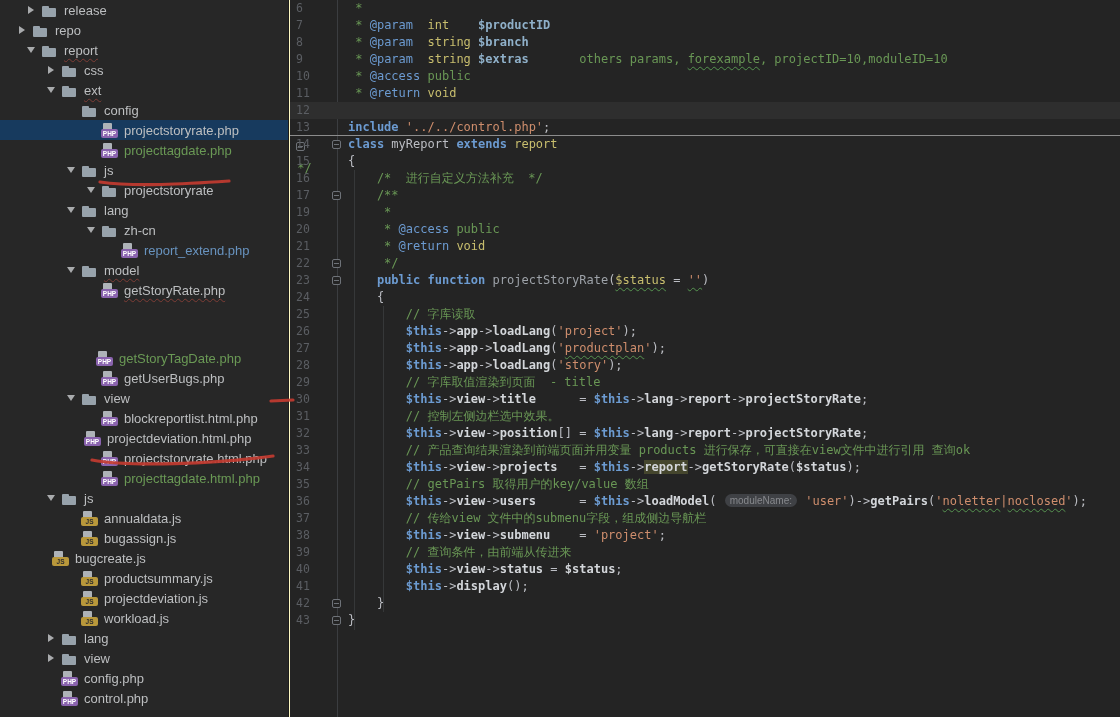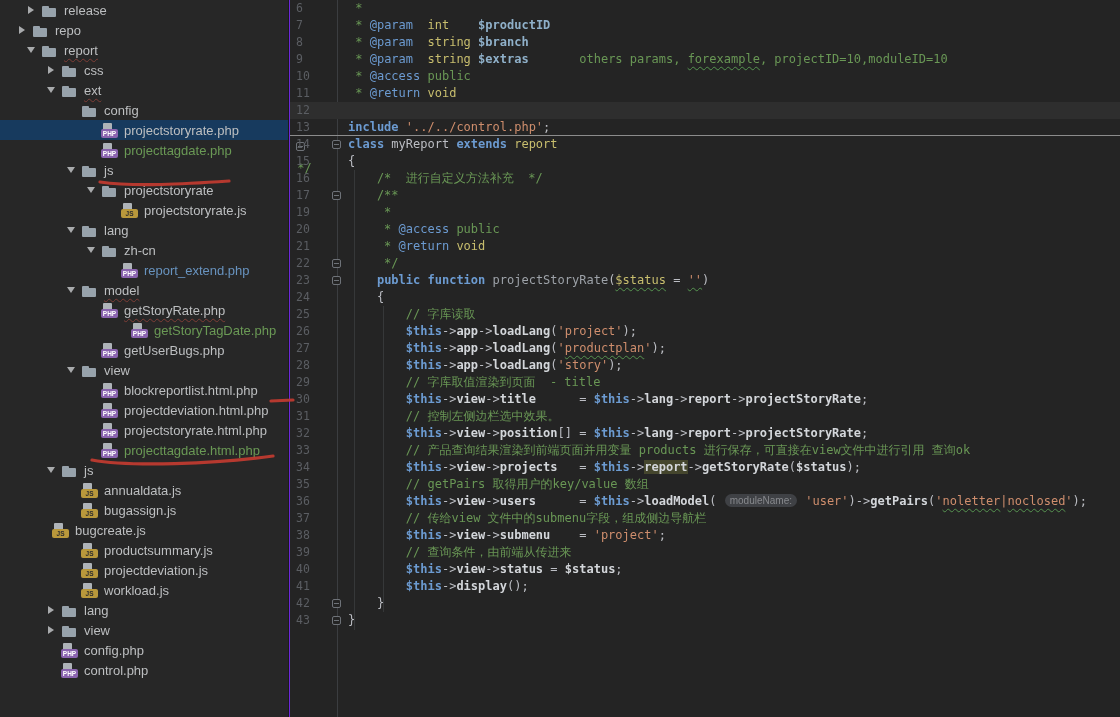--- a/index.html
+++ b/index.html
@@ -1,18 +1,18 @@
 <!DOCTYPE html>
 <html><head>
 <meta charset="utf-8">
 <style>
   * { margin:0; padding:0; box-sizing:border-box; }
   html,body { width:1120px; height:717px; overflow:hidden; background:#242424;
               font-family:"Liberation Sans", sans-serif; }
-  #app { position:relative; width:962px; height:717px; background:#6d28d9; }
+  #app { position:relative; width:962px; height:717px; background:#fef9c3; }
 
   
   #tree { position:absolute; left:0; top:0; width:289px; height:717px;
           background:#272727; border-right:1px solid #1b1b1b; overflow:hidden; }
   .trow { position:relative; height:20px; display:flex; align-items:center;
           white-space:nowrap; cursor:default; }
   .trow.sel { background:#173a5e; }
   .arr { width:12px; height:12px; display:inline-flex; align-items:center;
          justify-content:center; flex:0 0 12px; margin-right:4px; }
   .arr.col::before { content:''; border-left:6px solid #a9abad;
@@ -135,60 +135,52 @@
       <div class="trow" style="padding-left: 65px;">
         <span class="arr exp"></span>
         <span class="ticon folder"></span>
         <span class="lbl">js</span>
       </div>
       <div class="trow" style="padding-left: 85px;">
         <span class="arr exp"></span>
         <span class="ticon folder"></span>
         <span class="lbl">projectstoryrate</span>
       </div>
+      <div class="trow" style="padding-left: 65px;">
+        <span class="arr exp"></span>
+        <span class="ticon folder"></span>
+        <span class="lbl">lang</span>
+      </div>
+      <div class="trow" style="padding-left: 85px; align-items: center;">
+        <span class="arr exp"></span>
+        <span class="ticon folder"></span>
+        <span class="lbl">zh-cn</span>
+      </div>
       <div class="trow" style="padding-left: 105px;">
         <span class="arr none"></span>
-        <span class="ticon fico jsf">
-          <span class="page"></span>
-          <span class="badge">JS</span>
-        </span>
-        <span class="lbl">projectstoryrate.js</span>
-      </div>
-      <div class="trow" style="padding-left: 65px;">
-        <span class="arr exp"></span>
-        <span class="ticon folder"></span>
-        <span class="lbl">lang</span>
-      </div>
-      <div class="trow" style="padding-left: 85px; align-items: center;">
-        <span class="arr exp"></span>
-        <span class="ticon folder"></span>
-        <span class="lbl">zh-cn</span>
-      </div>
-      <div class="trow" style="padding-left: 105px;">
-        <span class="arr none"></span>
         <span class="ticon fico php">
           <span class="page"></span>
           <span class="badge">PHP</span>
         </span>
         <span class="lbl blue">report_extend.php</span>
       </div>
       <div class="trow" style="padding-left: 65px;">
         <span class="arr exp"></span>
         <span class="ticon folder"></span>
         <span class="lbl rsq">model</span>
       </div>
       <div class="trow" style="padding-left: 85px;">
         <span class="arr none"></span>
         <span class="ticon fico php">
           <span class="page"></span>
           <span class="badge">PHP</span>
         </span>
         <span class="lbl rsq">getStoryRate.php</span>
       </div>
-      <div class="trow" style="padding-left: 115px;">
+      <div class="trow" style="padding-left: 80px; margin-top: 48px;">
         <span class="arr none"></span>
         <span class="ticon fico php">
           <span class="page"></span>
           <span class="badge">PHP</span>
         </span>
         <span class="lbl green">getStoryTagDate.php</span>
       </div>
       <div class="trow" style="padding-left: 85px;">
         <span class="arr none"></span>
         <span class="ticon fico php">
@@ -203,21 +195,21 @@
         <span class="lbl">view</span>
       </div>
       <div class="trow" style="padding-left: 85px;">
         <span class="arr none"></span>
         <span class="ticon fico php">
           <span class="page"></span>
           <span class="badge">PHP</span>
         </span>
         <span class="lbl">blockreportlist.html.php</span>
       </div>
-      <div class="trow" style="padding-left: 85px;">
+      <div class="trow" style="padding-left: 68px;">
         <span class="arr none"></span>
         <span class="ticon fico php">
           <span class="page"></span>
           <span class="badge">PHP</span>
         </span>
         <span class="lbl">projectdeviation.html.php</span>
       </div>
       <div class="trow" style="padding-left: 85px;">
         <span class="arr none"></span>
         <span class="ticon fico php">

